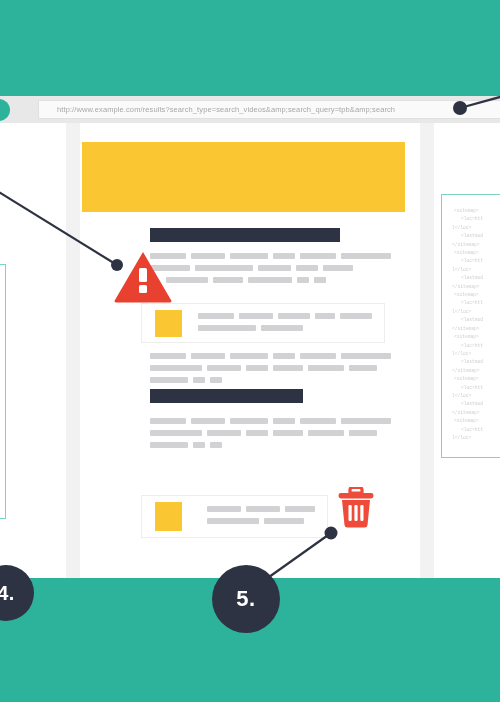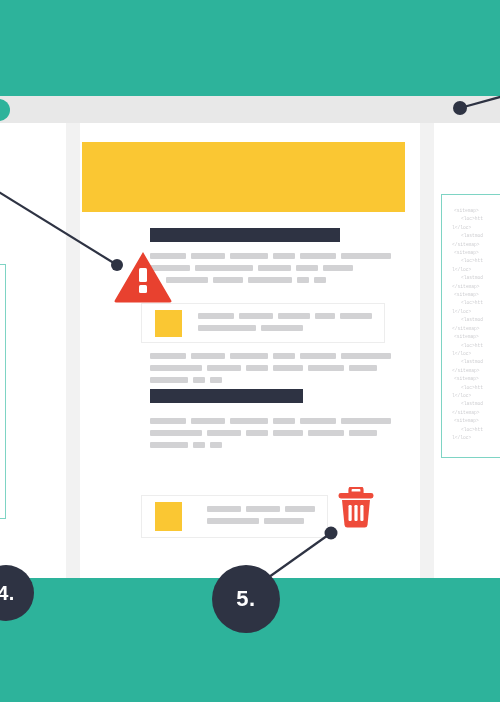--- a/index.html
+++ b/index.html
@@ -238,20 +238,23 @@
   <div class="teal-top"></div>
   <div class="white-mid"></div>
   <div class="page-bg"></div>
 
   <div class="panel-left"></div>
   <div class="panel-center"></div>
   <div class="panel-right"></div>
 
   <div class="browser-chrome"></div>
   <div class="chrome-circle"></div>
+  <div class="url-bar">
+    <span class="url-text" title="Enter a URL">http://www.example.com/results?search_type=search_videos&amp;amp;search_query=tpb&amp;amp;search</span>
+  </div>
 
   <div class="card-hero"></div>
 
   <div class="card-body"></div>
 
   <div class="card-footer"></div>
 
   <div class="headline-bar hb-1"></div>
   <div class="headline-bar hb-2"></div>
 

